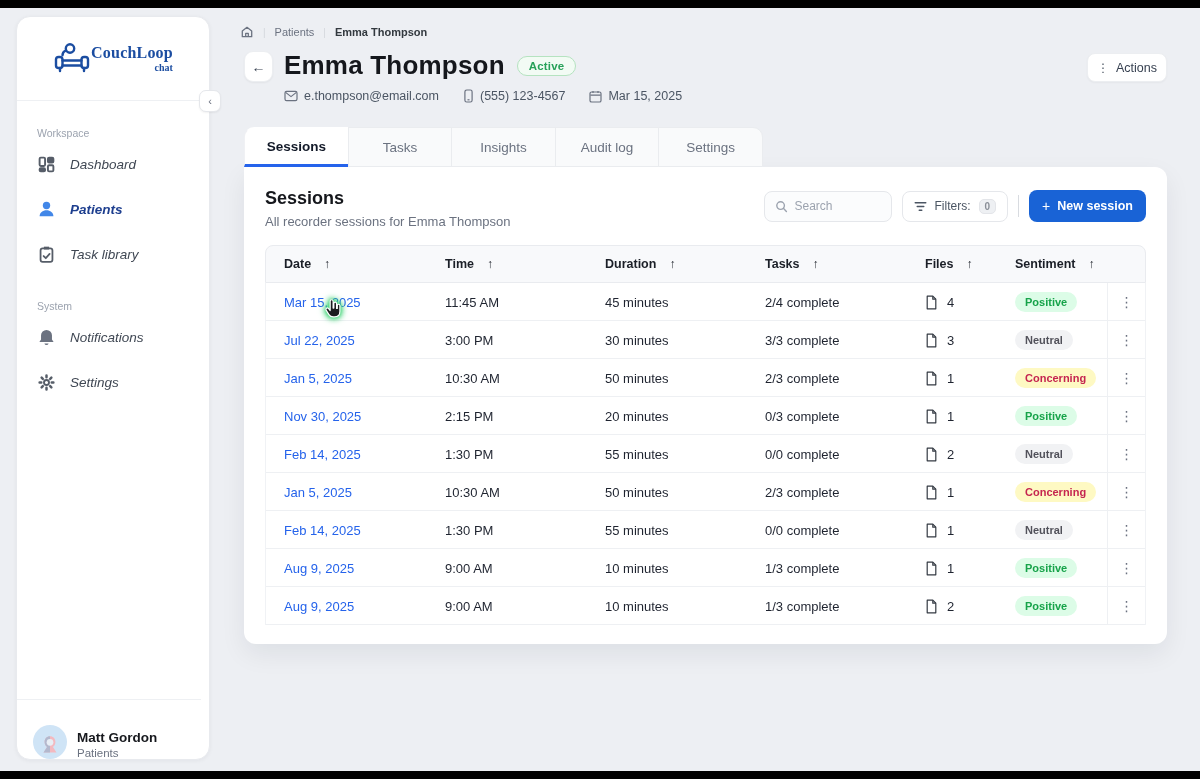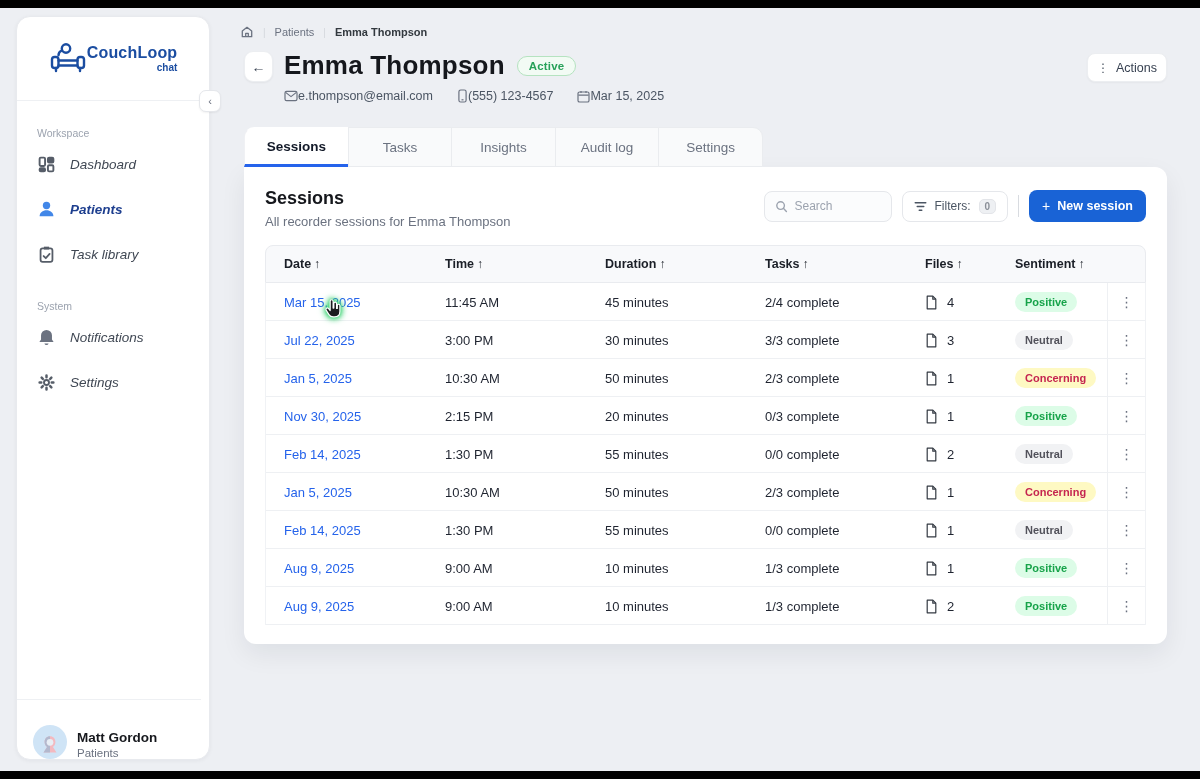--- a/index.html
+++ b/index.html
@@ -7,21 +7,21 @@
   body { font-family:"Liberation Sans", sans-serif; }
   .stage { position:relative; width:1200px; height:779px; background:#edeff3; overflow:hidden; margin:0 auto; }
   .bar { position:absolute; left:0; width:100%; height:8px; background:#000; z-index:50; }
   .bar.top { top:0; } .bar.bottom { bottom:0; }
 
   
   .sidebar { position:absolute; left:16px; top:16px; width:194px; height:744px;
     background:#fff; border:1px solid #e8eaee; border-radius:14px;
     box-shadow:0 1px 4px rgba(15,23,42,.05); }
   .logo-box { height:84px; display:flex; align-items:center; justify-content:center; 
-    border-bottom:1px solid #eef0f3; }
+    border-bottom:1px solid #eef0f3;font-family:Liberation Serif, serif; }
   .logo-text { line-height:1; color:#1b4da1; }
   .logo-text .main { font-size:16px; font-weight:800; letter-spacing:.2px; }
   .logo-text .sub { font-size:10px; font-weight:700; text-align:right; margin-top:2px; }
   .nav { padding:26px 20px 0; }
   .nav-label { font-size:10.5px; color:#9ca3af; margin-bottom:16px; }
   .nav-item { display:flex; align-items:center; gap:14px; margin-bottom:26px; cursor:pointer;font-style:italic; }
   .nav-item .lbl { font-size:13.5px; color:#3f4753; }
   .nav-item.active .lbl { color:#1e3f8f; font-weight:700; }
   .nav-gap { height:10px; }
   .user-box { position:absolute; left:0; right:8px; bottom:0; height:60px; border-top:1px solid #eef0f3;
@@ -41,21 +41,21 @@
   .breadcrumb .current { color:#33393f; font-weight:700; }
   .back-btn { position:absolute; left:244px; top:51px; width:29px; height:31px; background:#fff;
     border:1px solid #eceef1; border-radius:9px; box-shadow:0 1px 2px rgba(0,0,0,.05);
     display:flex; align-items:center; justify-content:center; font-size:14px; color:#374151; cursor:pointer; }
   .page-title { position:absolute; left:284px; top:50px; font-size:26px; font-weight:800; color:#15171c;
     letter-spacing:.2px; display:flex; align-items:center; gap:12px; }
   .status-pill { font-size:11.5px; font-weight:600; color:#27a159; background:#f2fbf4;
     border:1px solid #b5e3c0; border-radius:999px; padding:3px 11px; }
   .contact-row { position:absolute; left:284px; top:89px; display:flex; align-items:center; gap:24px;
     font-size:12.5px; color:#4b5563; }
-  .contact-item { display:flex; align-items:center; }
+  .contact-item { display:flex; align-items:center; gap:6px; }
   .actions-btn { position:absolute; left:1087px; top:53px; width:80px; height:29px; background:#fff;
     border:1px solid #eceef1; border-radius:8px; box-shadow:0 1px 2px rgba(0,0,0,.04);
     display:flex; align-items:center; justify-content:center; gap:7px; font-size:12.5px; color:#374151; cursor:pointer; }
   .actions-btn .kebab { font-size:12px; color:#4b5563; }
 
   
   .tabs { position:absolute; left:244px; top:127px; display:flex; height:40px; z-index:3; }
   .tab { width:104.6px; display:flex; align-items:center; justify-content:center; font-size:13.5px;
     color:#6b7280; font-weight:500; background:#f9fafb; border:1px solid #eaecef; margin-left:-1px; cursor:pointer; }
   .tab:first-child { margin-left:0; border-top-left-radius:10px; }
@@ -82,21 +82,21 @@
   .v-div { width:1px; height:22px; background:#d8dbe0; }
   .primary-btn { height:32px; padding:0 13px; background:#1963d6; border:none; border-radius:8px; color:#fff;
     font-size:12.5px; font-weight:600; display:flex; align-items:center; gap:7px; cursor:pointer;
     font-family:"Liberation Sans", sans-serif; }
   .primary-btn .plus { font-size:14px; font-weight:500; }
 
   
   .table { margin:0 21px; }
   .t-grid { display:grid; grid-template-columns:163px 160px 160px 160px 90px 1fr 38px; align-items:center; }
   .thead { height:38px; background:#f8f9fb; border:1px solid #e9ebef; border-radius:8px 8px 0 0; }
-  .th { font-size:12.5px; font-weight:700; color:#1b1f27; padding-left:16px; display:flex; gap:3px; cursor:pointer; }
+  .th { font-size:12.5px; font-weight:700; color:#1b1f27; padding-left:16px; display:flex; gap:13px; cursor:pointer; }
   .th:first-child { padding-left:18px; }
   .th .arrow { color:#1b1f27; font-size:12px; }
   .tbody { border-left:1px solid #f0f2f5; border-right:1px solid #f0f2f5; }
   .row { height:38px; border-bottom:1px solid #eef0f3; background:#fff; cursor:pointer; }
   .cell { font-size:13px; color:#1f2430; padding-left:16px; }
   .row .cell:first-child { padding-left:18px; }
   .date-link { color:#2563eb; text-decoration:none; }
   .files-cell { display:flex; align-items:center; gap:9px; }
   .badge { display:inline-block; font-size:11px; font-weight:600; padding:4px 10px; border-radius:999px; }
   .badge.positive { background:#dcfce7; color:#17a34a; }

